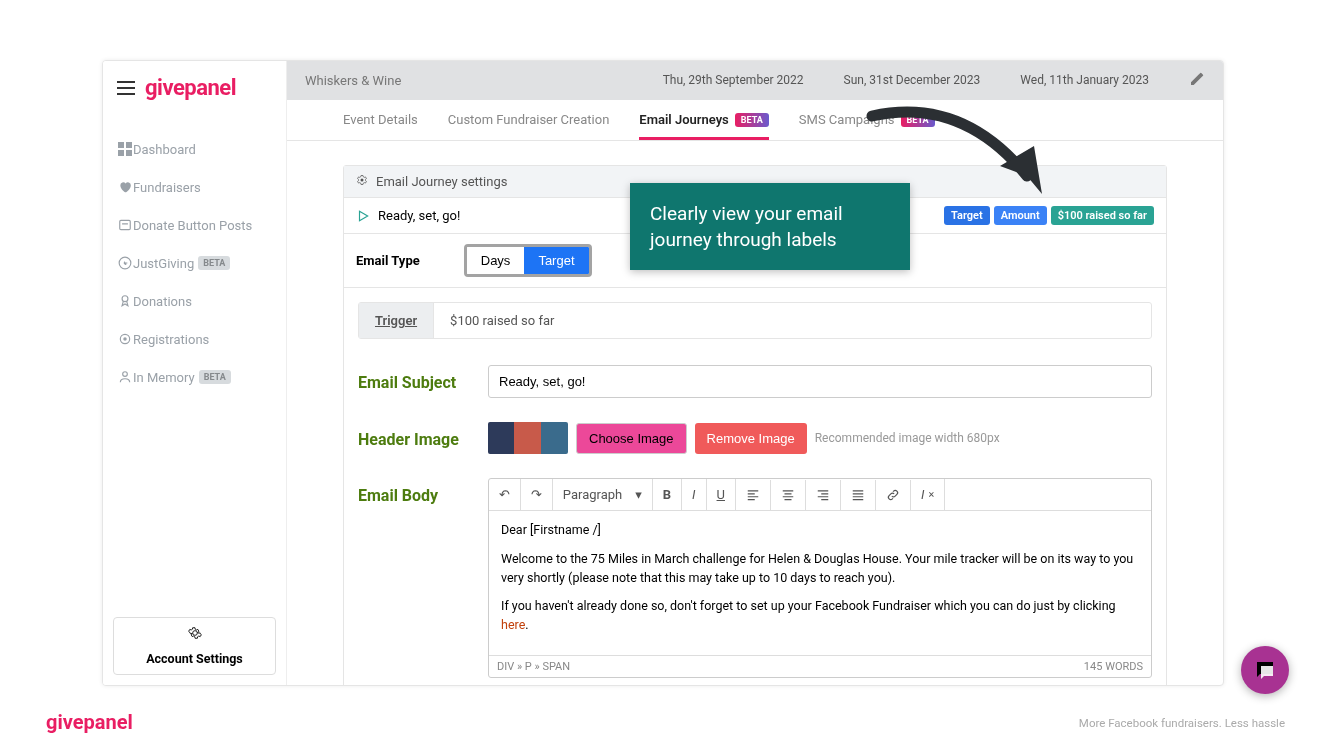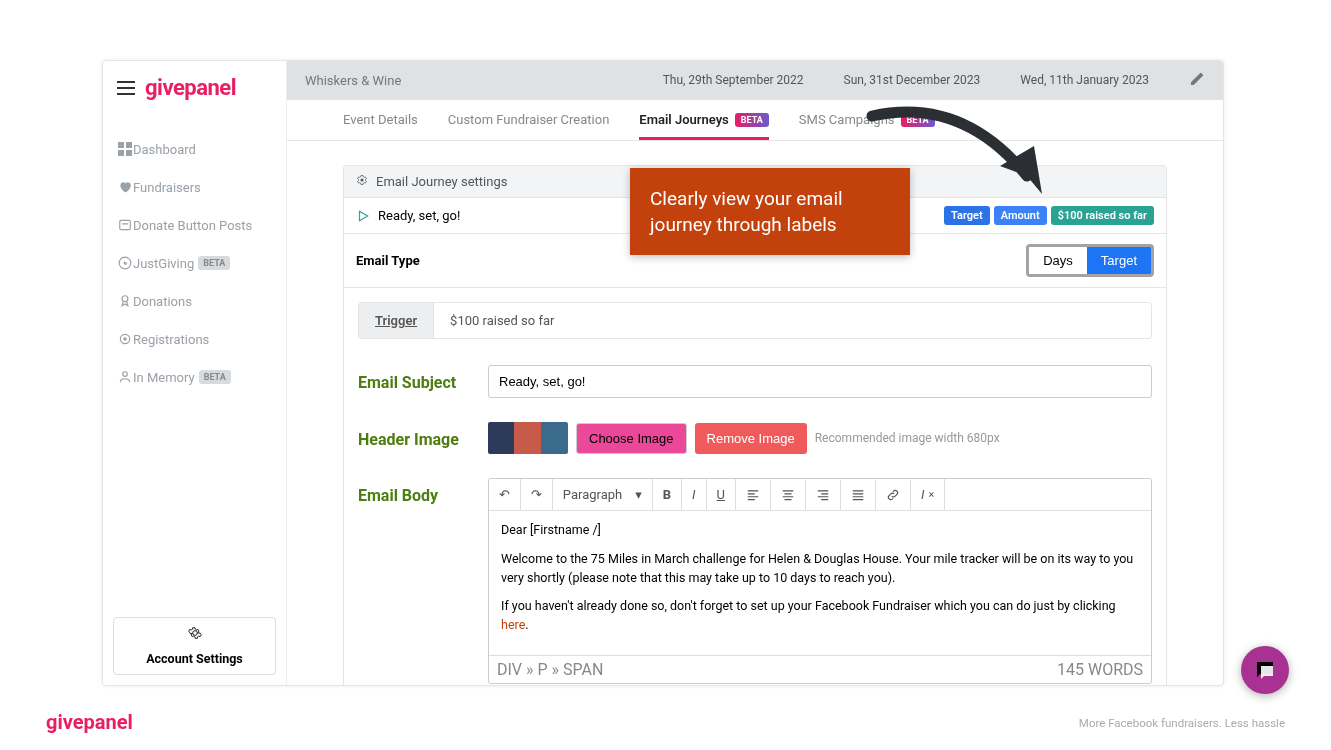--- a/index.html
+++ b/index.html
@@ -36,21 +36,21 @@
   .panel { border: 1px solid #e5e5e5; border-radius: 3px; }
   .panel-head { background: #f2f4f6; border-bottom: 1px solid #e5e5e5; padding: 8px 12px; font-size: 13px; color: #555; display: flex; align-items: center; gap: 8px; }
   .ready-row { background: #fff; border-bottom: 1px solid #e5e5e5; padding: 8px 12px; display: flex; align-items: center; gap: 8px; font-size: 13px; }
   .play-icon svg { display:block; }
   .labels { margin-left: auto; display:flex; gap:4px; }
   .label { font-size: 11px; font-weight: 600; color: #fff; padding: 3px 7px; border-radius: 3px; }
   .label.blue1 { background: #2a72e5; }
   .label.blue2 { background: #3b82f6; }
   .label.teal { background: #2aa394; }
 
-  .type-row { padding: 10px 12px; display:flex; align-items:center; gap:12px; border-bottom:1px solid #e5e5e5;justify-content:space-between; }
+  .type-row { padding: 10px 12px; display:flex; align-items:center; gap:20px; border-bottom:1px solid #e5e5e5; }
   .type-row .lbl { font-size:13px; font-weight:700; }
   .seg { display:flex; border:3px solid #a3a3a3; border-radius:4px; overflow:hidden;margin-left:24px; }
   .seg button { border:none; background:#fff; padding:6px 14px; font-size:13px; cursor:pointer; }
   .seg button.active { background:#1d74f5; color:#fff; }
 
   .trigger-box { margin: 14px; border: 1px solid #e5e5e5; border-radius: 3px; display:flex; }
   .trigger-lbl { background:#eceef0; border-right:1px solid #e5e5e5; padding:10px 16px; font-size:13px; font-weight:600; color:#555;text-decoration:underline; }
   .trigger-val { padding:10px 16px; font-size:13px; color:#555; }
 
   .form-row { display:flex; align-items:flex-start; gap:20px; padding: 12px 14px; }
@@ -63,28 +63,28 @@
   .btn-grey { background:#ec4899; border:1px solid #ccc; border-radius:3px; padding:7px 12px; font-size:13px; cursor:pointer; }
   .btn-red { background:#f05a5a; color:#fff; border:none; border-radius:3px; padding:8px 12px; font-size:13px; cursor:pointer; }
   .hint { font-size:12px; color:#999; }
 
   .editor { border:1px solid #ccc; border-radius:3px; }
   .toolbar { display:flex; align-items:center; border-bottom:1px solid #ddd; }
   .tool { padding:8px 10px; border-right:1px solid #ddd; font-size:13px; color:#555; display:flex; align-items:center; gap:4px; cursor:pointer; }
   .tool.paragraph { width:100px; justify-content:space-between; cursor:pointer; }
   .editor-body { padding:10px 12px; font-size:12.5px; line-height:1.5; min-height:100px; }
   .editor-body p { margin-bottom:10px; }
-  .editor-status { border-top:1px solid #ddd; display:flex; justify-content:space-between; padding:4px 8px; font-size:16px; color:#888; }
+  .editor-status { border-top:1px solid #ddd; display:flex; justify-content:space-between; padding:4px 8px; font-size:11px; color:#888; }
   .editor-body strong { font-weight:400; }
   .link { color:#c2410c; }
 
   .shortcodes { padding:6px 14px; font-size:12px; color:#888; }
 
   
-  .callout { position:absolute; left:630px; top:168px; width:280px; background:#c2410c; color:#fff; padding:18px 20px; font-size:19px; line-height:1.35; z-index:5; box-shadow:0 2px 8px rgba(0,0,0,0.25); }
+  .callout { position:absolute; left:630px; top:183px; width:280px; background:#0f766e; color:#fff; padding:18px 20px; font-size:19px; line-height:1.35; z-index:5; box-shadow:0 2px 8px rgba(0,0,0,0.25); }
   .arrow { position:absolute; left:862px; top:106px; z-index:4; }
 
   
   .chat-fab { position:absolute; right:42px; bottom:56px; width:48px; height:48px; border-radius:50%; background:#a83292; display:flex; align-items:center; justify-content:center; box-shadow:0 2px 10px rgba(0,0,0,0.3); cursor:pointer; }
 
   
   .footer-brand { position:absolute; left:46px; bottom:16px; font-size:20px; font-weight:700; color:#e91e63; }
   .footer-tag { position:absolute; right:46px; bottom:20px; font-size:11.5px; color:#aaa; }
 
   svg { fill: currentColor; }

